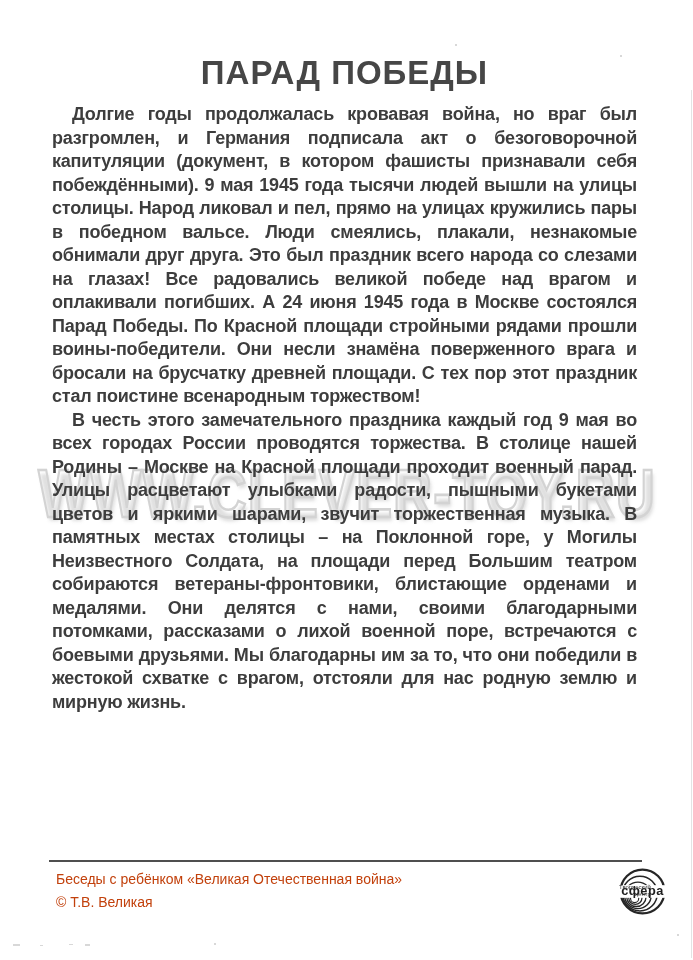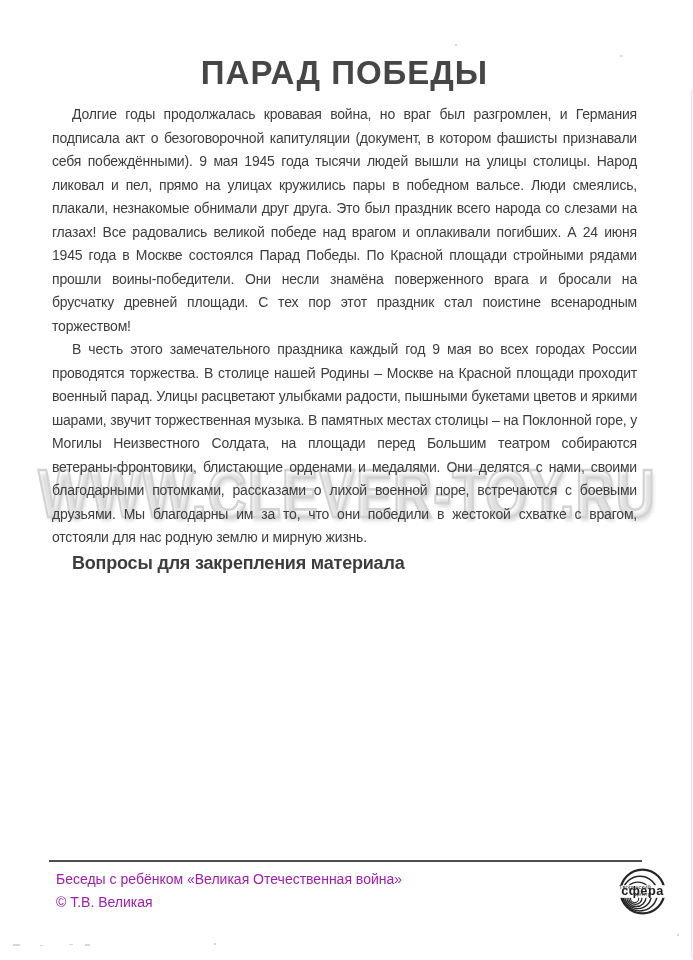--- a/index.html
+++ b/index.html
@@ -16,29 +16,29 @@
     -webkit-text-stroke:2px #d3d3d3;
     text-shadow:2px 3px 3px rgba(140,140,140,0.28);
     z-index:1; pointer-events:none;
   }
   .content { position:absolute; left:52px; top:0; width:585px; z-index:2; color:#3d3d3d; }
   h1.title {
     margin:54px 0 0; text-align:center; font-size:33px; line-height:38px;
     letter-spacing:1px; color:#464646; font-weight:bold;
   }
   p.body {
-    margin:0; font-size:14px; line-height:23.5px; text-align:justify;
-    text-indent:20px; letter-spacing:-0.2px;
+    margin:0; font-size:18px; line-height:23.5px; text-align:justify;
+    text-indent:20px; letter-spacing:-0.2px;font-weight:bold;
   }
   p.first { margin-top:11px; }
   .sections { margin-left:20px; }
   h2.subhead { margin:2px 0 0; font-size:18px; line-height:23.5px; font-weight:bold; letter-spacing:-0.2px; color:#3d3d3d; }
   .sections p.body { text-indent:0; }
   .footer-rule { position:absolute; left:49px; top:860px; width:593px; height:0; border-top:2.5px solid #4f4f4f; z-index:2; }
-  .footer-text { position:absolute; left:56px; top:868px; font-size:14px; line-height:23px; color:#a21caf; z-index:2; }
+  .footer-text { position:absolute; left:56px; top:868px; font-size:14px; line-height:23px; color:#c2410c; z-index:2; }
   .logo { position:absolute; left:567px; top:867px; width:100px; height:50px; z-index:2;text-align:right; }
   .logo-sub { position:absolute; left:52px; top:17px; font-size:6px; line-height:7px; color:#2e2e2e; white-space:nowrap; }
   .edge-right { position:absolute; right:1px; top:90px; bottom:2px; width:1px; background:#e3e3e3; z-index:0; }
   .speck { position:absolute; background:#d8d8d8; z-index:0; }
   .s1 { left:455px; top:44px;  width:2px; height:2px; }
   .s2 { left:620px; top:55px;  width:2px; height:2px; }
   .s3 { left:13px;  top:944px; width:7px; height:2px; }
   .s4 { left:40px;  top:945px; width:3px; height:1px; }
   .s5 { left:69px;  top:944px; width:4px; height:1px; }
   .s6 { left:85px;  top:944px; width:5px; height:2px; }
@@ -51,21 +51,20 @@
 <div class="page">
 
   <div class="watermark">WWW.CLEVER-TOY.RU</div>
 
   <div class="content">
     <h1 class="title">ПАРАД ПОБЕДЫ</h1>
     <p class="body first">Долгие годы продолжалась кровавая война, но враг был разгромлен, и Германия подписала акт о безоговорочной капитуляции (документ, в котором фашисты признавали себя побеждёнными). 9 мая 1945 года тысячи людей вышли на улицы столицы. Народ ликовал и пел, прямо на улицах кружились пары в победном вальсе. Люди смеялись, плакали, незнакомые обнимали друг друга. Это был праздник всего народа со слезами на глазах! Все радовались великой победе над врагом и оплакивали погибших. А 24 июня 1945 года в Москве состоялся Парад Победы. По Красной площади стройными рядами прошли воины-победители. Они несли знамёна поверженного врага и бросали на брусчатку древней площади. С тех пор этот праздник стал поистине всенародным торжеством!</p>
     <p class="body">В честь этого замечательного праздника каждый год 9 мая во всех городах России проводятся торжества. В столице нашей Родины – Москве на Красной площади проходит военный парад. Улицы расцветают улыбками радости, пышными букетами цветов и яркими шарами, звучит торжественная музыка. В памятных местах столицы – на Поклонной горе, у Могилы Неизвестного Солдата, на площади перед Большим театром собираются ветераны-фронтовики, блистающие орденами и медалями. Они делятся с нами, своими благодарными потомками, рассказами о лихой военной поре, встречаются с боевыми друзьями. Мы благодарны им за то, что они победили в жестокой схватке с врагом, отстояли для нас родную землю и мирную жизнь.</p>
 
     <div class="sections">
-      <h2 class="subhead">Вопросы для закрепления материала</h2>
     </div>
   </div>
 
   <div class="footer-rule"></div>
 
   <div class="footer-text">
     <div>Беседы с ребёнком «Великая Отечественная война»</div>
     <div>© Т.В. Великая</div>
   </div>
 

